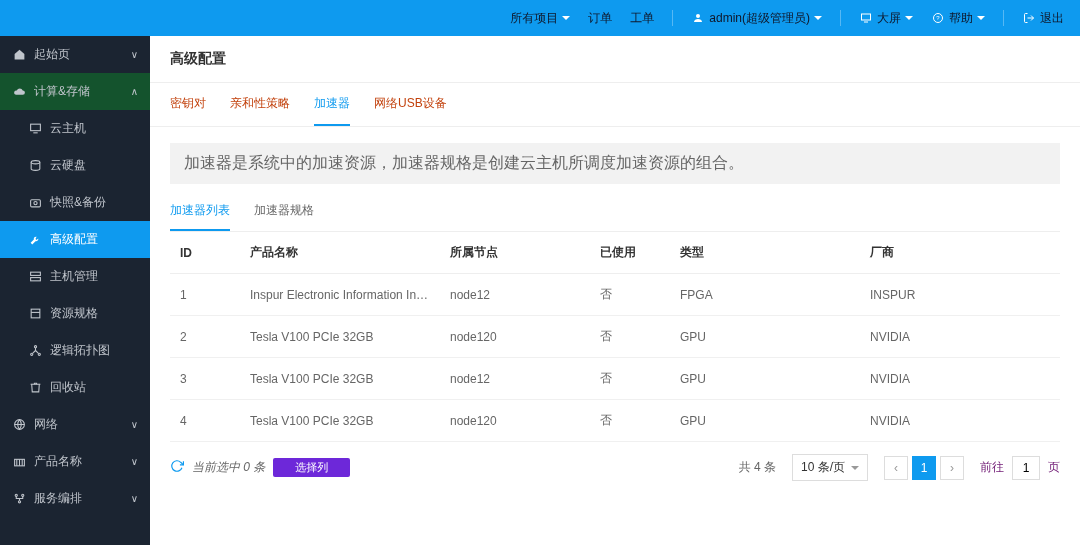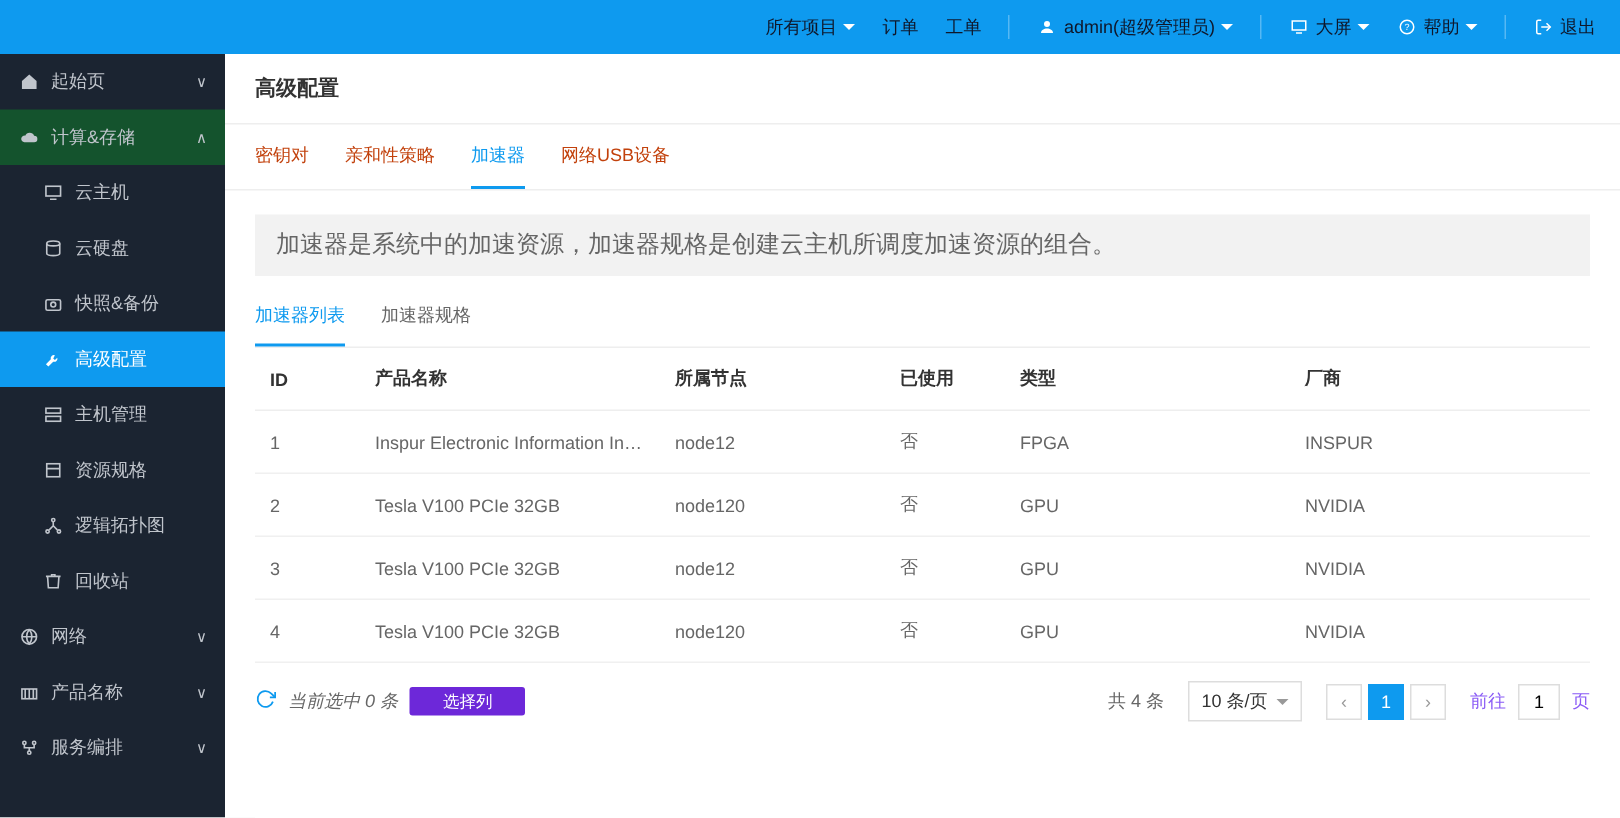--- a/index.html
+++ b/index.html
@@ -45,21 +45,21 @@
     .refresh-icon { color: #0e9aef; cursor: pointer; }
     .selection-text { color: #666; font-size: 12px; font-style: italic; }
     .select-col-btn { background: #6d28d9; color: #fff; padding: 2px 22px; border-radius: 2px; cursor: pointer; font-size: 11px; text-align: right; }
     .spacer { flex: 1; }
     .total-text { color: #666; font-size: 12px; margin-right: 8px; }
     .page-size { border: 1px solid #ddd; padding: 4px 8px; font-size: 12px; display: flex; align-items: center; gap: 6px; cursor: pointer; }
     .pager { display: flex; gap: 4px; align-items: center; margin: 0 8px; }
     .pager-btn { width: 24px; height: 24px; border: 1px solid #ddd; display: flex; align-items: center; justify-content: center; cursor: pointer; font-size: 12px; color: #999; }
     .pager-btn.current { background: #0e9aef; color: #fff; border-color: #0e9aef; }
     .goto-input { width: 28px; height: 24px; border: 1px solid #ddd; text-align: center; font-size: 12px; }
-    .goto-label { color: #8b5cf6; font-size: 12px; }
+    .goto-label { color: #701a75; font-size: 12px; }
   </style>
 </head>
 <body>
 
 <div class="topbar">
   <div class="topbar-item">
     <span>所有项目</span>
     <span class="caret-down"></span>
   </div>
   <div class="topbar-item">

